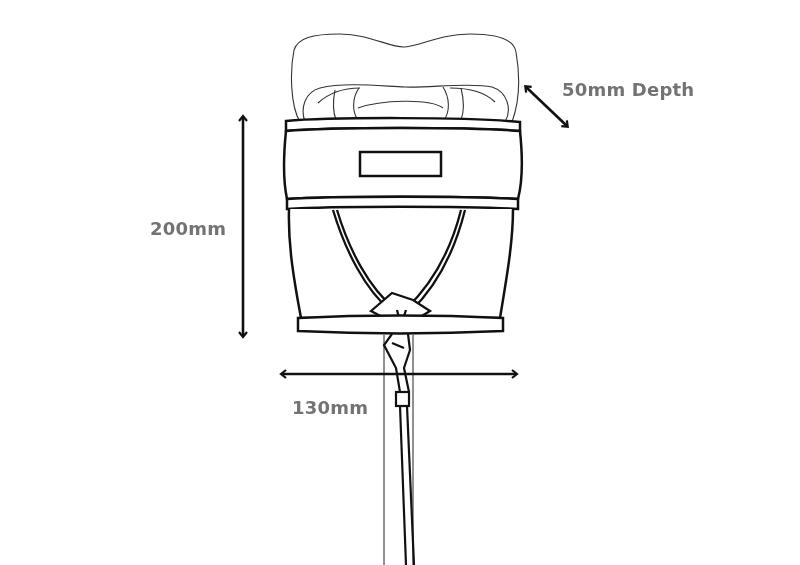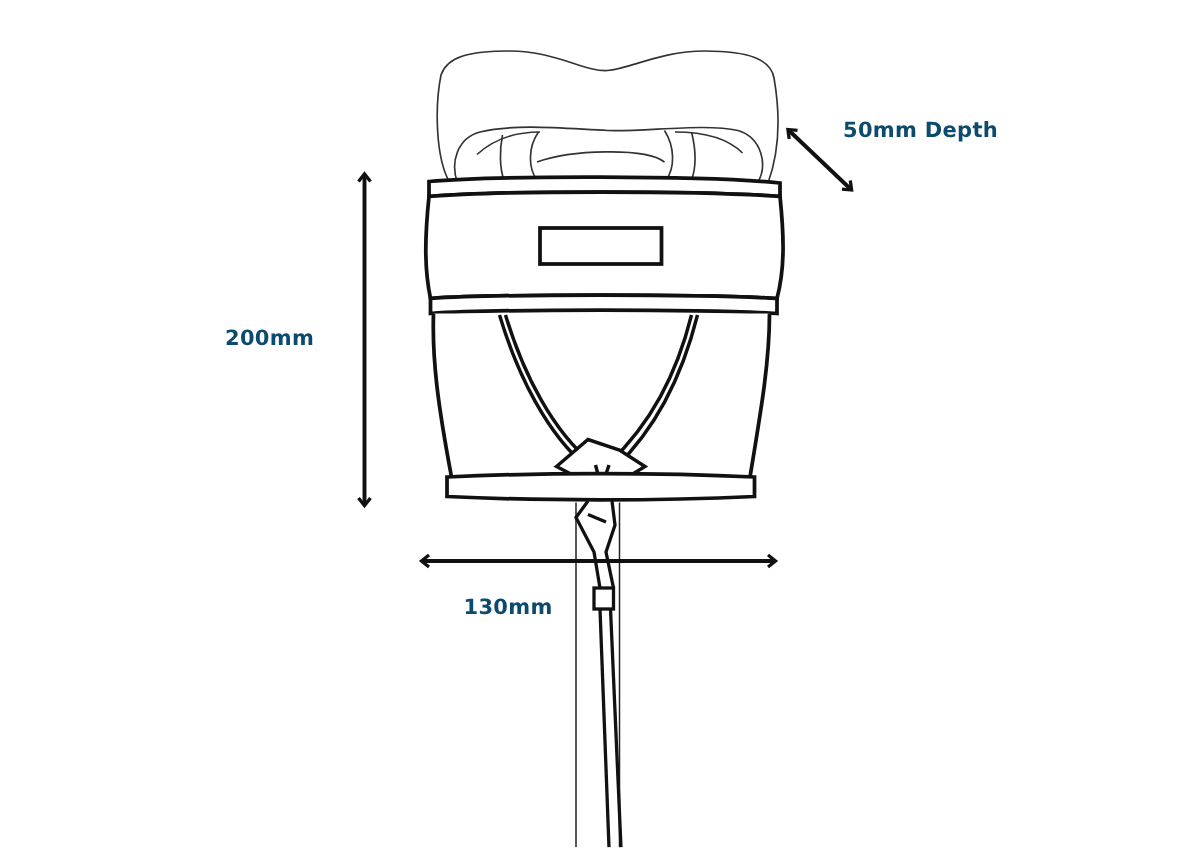--- a/index.html
+++ b/index.html
@@ -1,21 +1,21 @@
 <!DOCTYPE html>
 <html><head>
 <meta charset="utf-8">
 <style>
   html, body { margin: 0; padding: 0; background: #ffffff; }
   .canvas { position: relative; width: 800px; height: 565px; overflow: hidden; background: #ffffff; }
   svg { position: absolute; left: 0; top: 0; }
-  .label { position: absolute; font-family: "DejaVu Sans", sans-serif; font-weight: bold; font-size: 14px; color: #0c4a6e; letter-spacing: 0.2px; text-align: right; }
+  .label { position: absolute; font-family: "DejaVu Sans", sans-serif; font-weight: bold; font-size: 18px; color: #737373; letter-spacing: 0.2px; text-align: right; }
   .lbl-depth { left: 562px; top: 79px; }
   .lbl-height { left: 150px; top: 218px; }
-  .lbl-width { left: 309px; top: 397px; }
+  .lbl-width { left: 292px; top: 397px; }
 </style>
 </head>
 <body>
 
 <div class="canvas">
   <svg width="800" height="565" viewBox="0 0 800 565" xmlns="http://www.w3.org/2000/svg">
     <defs>
       <marker id="ah" markerWidth="10" markerHeight="10" refX="5" refY="5" orient="auto-start-reverse" markerUnits="userSpaceOnUse">
         <path d="M1,1 L6,5 L1,9" fill="none" stroke="#111" stroke-width="2.2"></path>
       </marker>

